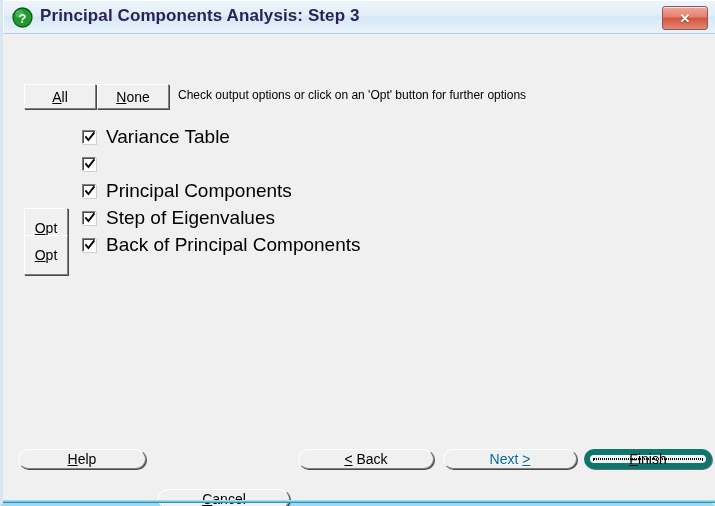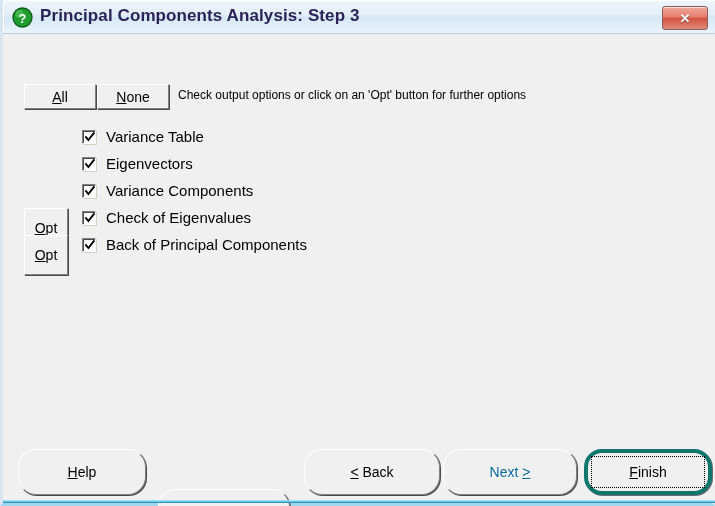--- a/index.html
+++ b/index.html
@@ -120,21 +120,21 @@
     color: #000000;
     cursor: pointer;
     user-select: none;
   }
   .btn95.disabled {
     color: #0369a1;
     text-shadow: 1px 1px 0 #ffffff;
     cursor: default;
   }
   .btn95.default {
-    border: 4px solid #0f766e;
+    border: 6px solid #0f766e;
     box-shadow: 1px 1px 0 #6b6b6b;
   }
   .focusring {
     position: absolute;
     left: 3px; top: 3px; right: 3px; bottom: 3px;
     border: 1px dotted #000000;
     pointer-events: none;
   }
   .acc { text-decoration: underline; }
 
@@ -175,35 +175,35 @@
     border-right: 1px solid #ffffff;
     border-bottom: 1px solid #ffffff;
     box-shadow: inset 1px 1px 0 #4b4b4b, 1px 1px 0 #d4d0c8;
     box-sizing: border-box;
     cursor: pointer;
   }
   .chk svg { position: absolute; left: 0px; top: -1px; }
   .opt-label {
     position: absolute;
     left: 100px; top: 0px;
-    font-size: 15px;
+    font-size: 19px;
     color: #000000;
     white-space: nowrap;
     line-height: 20px;
     font-family: "Liberation Sans", sans-serif;
   }
   .btn-opt {
     position: absolute;
     left: 18px; top: 0px;
     width: 44px; height: 40px;
     font-size: 14px;
   }
   .btn-bottom {
     position: absolute;
-    height: 46px;
+    height: 20px;
     border-radius: 18px;
   }
 </style>
 </head>
 <body>
 
 <div class="window">
 
   <div class="titlebar">
     <div class="titlebar-inner"></div>
@@ -243,42 +243,41 @@
         </div>
         <div class="opt-label">Variance Table</div>
       </div>
 
       <div class="opt-row" style="top:120px; width:709px;">
         <div class="chk">
           <svg width="14" height="14" viewBox="0 0 14 14">
             <path d="M3 7.2 L5.4 10 L10.8 3.2" stroke="#000000" stroke-width="1.9" fill="none" stroke-linecap="square"></path>
           </svg>
         </div>
-        <div class="opt-label">Eigenvectors</div>
       </div>
 
       <div class="opt-row" style="top:147px; width:709px;">
         <div class="chk">
           <svg width="14" height="14" viewBox="0 0 14 14">
             <path d="M3 7.2 L5.4 10 L10.8 3.2" stroke="#000000" stroke-width="1.9" fill="none" stroke-linecap="square"></path>
           </svg>
         </div>
-        <div class="opt-label">Variance Components</div>
+        <div class="opt-label">Principal Components</div>
       </div>
 
       <div class="opt-row" style="top:174px; width:709px;">
         <div class="btn95 btn-opt">
           <span><span class="acc">O</span>pt</span>
         </div>
         <div class="chk">
           <svg width="14" height="14" viewBox="0 0 14 14">
             <path d="M3 7.2 L5.4 10 L10.8 3.2" stroke="#000000" stroke-width="1.9" fill="none" stroke-linecap="square"></path>
           </svg>
         </div>
-        <div class="opt-label">Check of Eigenvalues</div>
+        <div class="opt-label">Step of Eigenvalues</div>
       </div>
 
       <div class="opt-row" style="top:201px; width:709px;">
         <div class="btn95 btn-opt">
           <span><span class="acc">O</span>pt</span>
         </div>
         <div class="chk">
           <svg width="14" height="14" viewBox="0 0 14 14">
             <path d="M3 7.2 L5.4 10 L10.8 3.2" stroke="#000000" stroke-width="1.9" fill="none" stroke-linecap="square"></path>
           </svg>
@@ -291,21 +290,21 @@
     <div>
 
       <div class="btn95 btn-bottom" style="left:12px; top:415px; width:128px;">
         <span><span class="acc">H</span>elp</span>
       </div>
 
       <div class="btn95 btn-bottom" style="left:152px; top:415px; width:132px;margin-top:40px;">
         <span><span class="acc">C</span>ancel</span>
       </div>
 
-      <div class="btn95 btn-bottom" style="left:298px; top:415px; width:136px;">
+      <div class="btn95 btn-bottom" style="left:292px; top:415px; width:136px;">
         <span><span class="acc">&lt;</span>&nbsp;Back</span>
       </div>
 
       <div class="btn95 btn-bottom disabled" style="left:437px; top:415px; width:134px;">
         <span>Next&nbsp;<span class="acc">&gt;</span></span>
       </div>
 
       <div class="btn95 btn-bottom default" style="left:578px; top:415px; width:128px; position:absolute;">
         <div class="focusring"></div>
         <span><span class="acc">F</span>inish</span>

